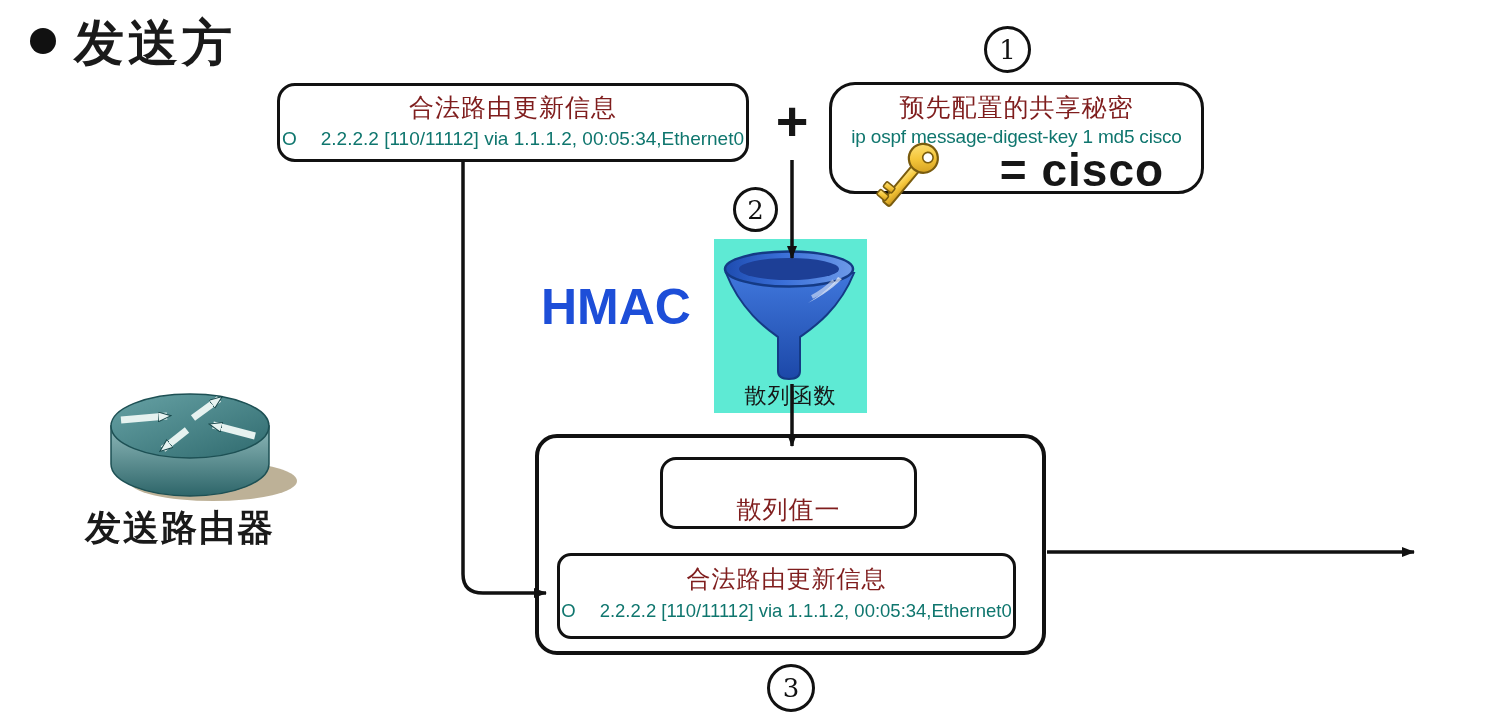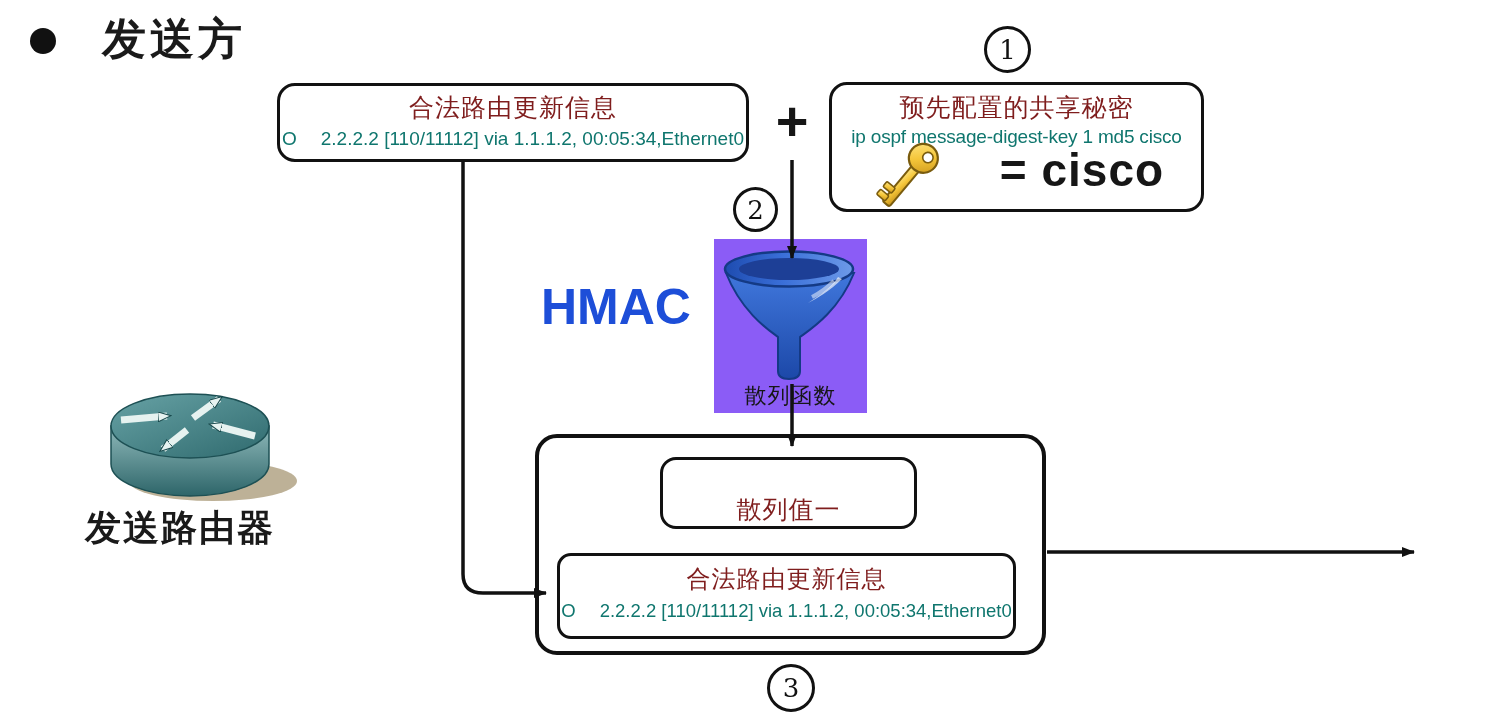--- a/index.html
+++ b/index.html
@@ -15,36 +15,36 @@
                font-family:"DejaVu Serif","Liberation Serif",serif;font-size:26px;color:#111;box-sizing:border-box;}
   .cjk-big{font-weight:700;}
   svg{display:block;}
 </style>
 </head>
 <body>
 
 <div class="canvas">
 
   <div class="abs" style="left:30px;top:28px;width:26px;height:26px;border-radius:50%;background:#111;"></div>
-  <div class="abs cjk-big" style="left:102px;top:10px;font-size:44px;letter-spacing:4px;text-align:right;">发送方</div>
+  <div class="abs cjk-big" style="left:74px;top:10px;font-size:50px;letter-spacing:4px;text-align:right;">发送方</div>
 
   <div class="rbox" style="left:277px;top:83px;width:472px;height:79px;border-radius:18px;">
     <div class="box-title" style="margin-top:5px;">合法路由更新信息</div>
     <div class="route-line" style="margin-top:4px;">
       <span class="route-prefix">O</span><span>2.2.2.2 [110/11112] via 1.1.1.2, 00:05:34,Ethernet0</span>
     </div>
   </div>
 
   <div class="abs" style="left:768px;top:93px;width:48px;height:58px;font-size:56px;font-weight:600;line-height:56px;text-align:center;color:#161616;">+</div>
 
   <div class="step-circle" style="left:984px;top:26px;width:47px;height:47px;">
     <span>1</span>
   </div>
 
-  <div class="rbox" style="left:829px;top:82px;width:375px;height:130px;border-width:3.5px;border-radius:18px;">
+  <div class="rbox" style="left:829px;top:82px;width:375px;height:112px;border-width:3.5px;border-radius:26px;">
     <div class="box-title" style="margin-top:6px;">预先配置的共享秘密</div>
     <div class="route-line" style="font-size:19px;letter-spacing:-0.2px;margin-top:2px;">ip ospf message-digest-key 1 md5 cisco</div>
     <div class="abs" style="left:0;top:54px;width:100%;height:88px;padding-left:48px;">
       <svg class="abs" style="left:26px;top:0px;" width="96" height="88" viewBox="0 0 96 88">
         <defs>
           <linearGradient id="gold" x1="0" y1="0" x2="1" y2="1">
             <stop offset="0" stop-color="#ffe98a"></stop>
               <stop offset="0.5" stop-color="#f5c63a"></stop>
               <stop offset="1" stop-color="#c8931a"></stop>
           </linearGradient>
@@ -60,21 +60,21 @@
       <div class="abs" style="left:140px;top:4px;width:220px;text-align:center;font-size:46px;font-weight:800;color:#161616;letter-spacing:1px;">= cisco</div>
     </div>
   </div>
 
   <div class="step-circle" style="left:733px;top:187px;width:45px;height:45px;">
     <span>2</span>
   </div>
 
   <div class="abs" style="left:541px;top:278px;font-size:50px;font-weight:800;letter-spacing:0px;color:#1d4ed8;">HMAC</div>
 
-  <div class="abs" style="left:714px;top:239px;width:153px;height:174px;background:#8b5cf6;">
+  <div class="abs" style="left:714px;top:239px;width:153px;height:174px;background:#5eead4;">
     <svg width="153" height="138" viewBox="0 0 153 138" style="margin-top:8px;">
       <defs>
         <linearGradient id="funA" x1="0" y1="0" x2="1" y2="0">
           <stop offset="0" stop-color="#1e4cb0"></stop>
             <stop offset="0.45" stop-color="#3a6fd8"></stop>
             <stop offset="1" stop-color="#6d9ae8"></stop>
         </linearGradient>
         <linearGradient id="funB" x1="0" y1="0" x2="0" y2="1">
           <stop offset="0" stop-color="#4077dc"></stop>
             <stop offset="1" stop-color="#1c48a8"></stop>

